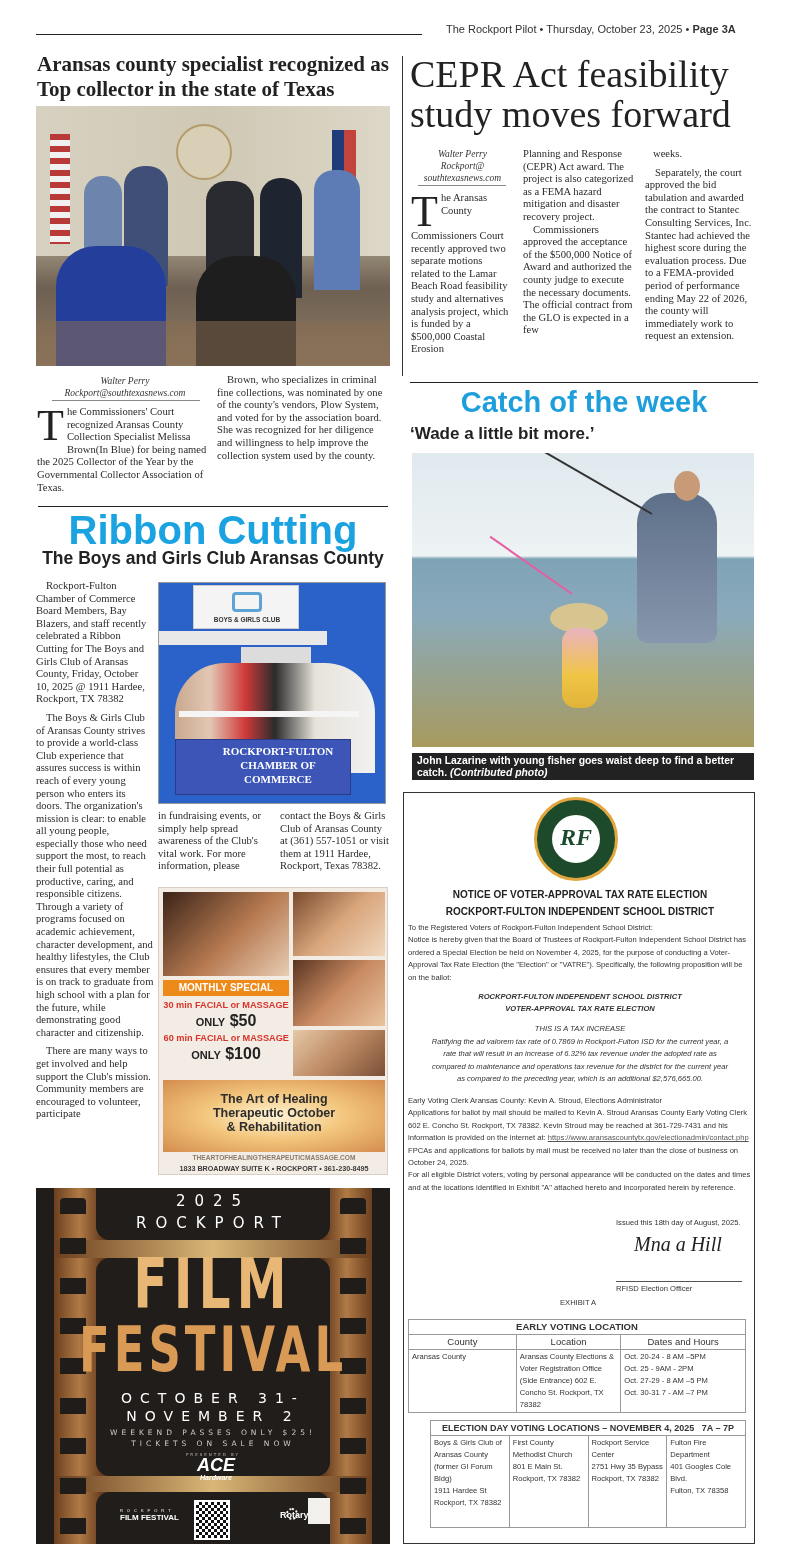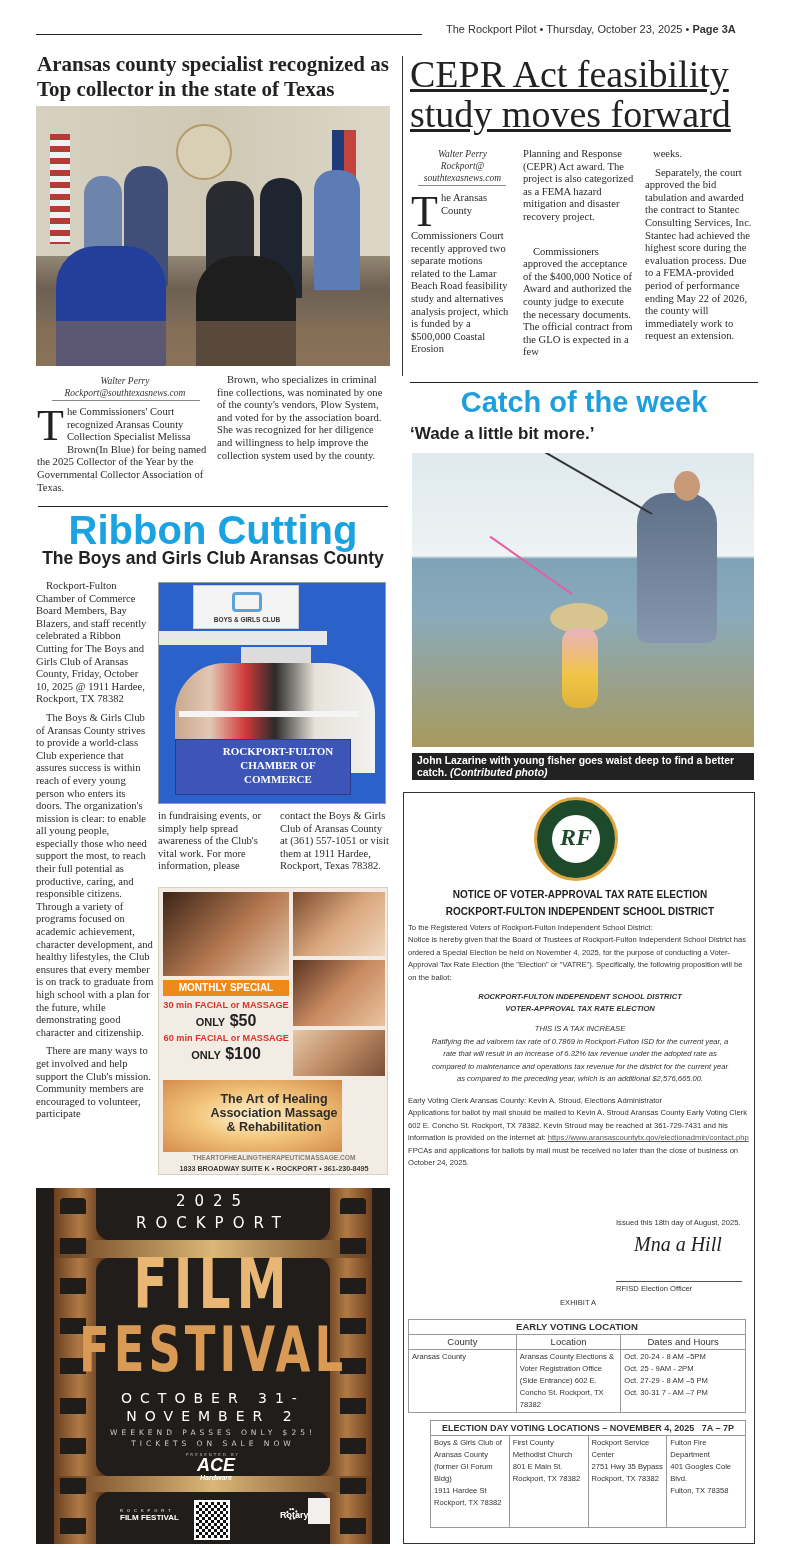--- a/index.html
+++ b/index.html
@@ -54,34 +54,34 @@
 <div class="abs" style="left:52px; top:400px; width:148px; height:1px; background:#888;"></div>
 <div class="abs body-text" style="left:37px; top:406px; width:170px;">
   <span class="dropcap">T</span><span>he Commissioners' Court recognized Aransas County Collection Specialist Melissa Brown(In Blue) for being named the 2025 Collector of the Year by the Governmental Collector Association of Texas.</span>
 </div>
 <div class="abs body-text" style="left:217px; top:374px; width:172px;">
   <p>Brown, who specializes in criminal fine collections, was nominated by one of the county's vendors, Plow System, and voted for by the association board. She was recognized for her diligence and willingness to help improve the collection system used by the county.</p>
 </div>
 
 <div class="abs" style="left:402px; top:56px; width:1px; height:320px; background:#333;"></div>
 
-<h1 class="abs serif" style="left:410px; top:54px; width:360px; font-size:38px; line-height:40px; font-weight:normal; color:#222;text-decoration:underline;">CEPR Act feasibility study moves forward</h1>
+<h1 class="abs serif" style="left:410px; top:54px; width:360px; font-size:38px; line-height:40px; font-weight:normal; color:#222;">CEPR Act feasibility study moves forward</h1>
 <div class="abs byline" style="left:410px; top:148px; width:105px;">
   <div>Walter Perry</div>
   <div>Rockport@</div>
   <div>southtexasnews.com</div>
 </div>
 <div class="abs" style="left:418px; top:185px; width:88px; height:1px; background:#888;"></div>
 <div class="abs body-text" style="left:411px; top:192px; width:100px;">
   <span class="dropcap">T</span><span>he Aransas County</span>
   <div style="clear:both;">Commissioners Court recently approved two separate motions related to the Lamar Beach Road feasibility study and alternatives analysis project, which is funded by a $500,000 Coastal Erosion</div>
 </div>
 <div class="abs body-text" style="left:523px; top:148px; width:112px;">
-  <div style="margin-bottom:22px;">Planning and Response (CEPR) Act award. The project is also categorized as a FEMA hazard mitigation and disaster recovery project.</div>
-  <p>Commissioners approved the acceptance of the $400,000 Notice of Award and authorized the county judge to execute the necessary documents. The official contract from the GLO is expected in a few</p>
+  <div style="margin-bottom:0;">Planning and Response (CEPR) Act award. The project is also categorized as a FEMA hazard mitigation and disaster recovery project.</div>
+  <p>Commissioners approved the acceptance of the $500,000 Notice of Award and authorized the county judge to execute the necessary documents. The official contract from the GLO is expected in a few</p>
 </div>
 <div class="abs body-text" style="left:645px; top:148px; width:112px;">
   <div style="margin-bottom:6px;margin-left:8px;">weeks.</div>
   <p>Separately, the court approved the bid tabulation and awarded the contract to Stantec Consulting Services, Inc. Stantec had achieved the highest score during the evaluation process. Due to a FEMA-provided period of performance ending May 22 of 2026, the county will immediately work to request an extension.</p>
 </div>
 <div class="abs rule" style="left:410px; top:382px; width:348px;"></div>
 
 <div class="abs sans" style="left:410px; top:386px; width:348px; text-align:center; font-size:29px; font-weight:bold; color:#1e9fdc;">Catch of the week</div>
 <div class="abs sans" style="left:410px; top:424px; width:348px; font-size:17px; font-weight:bold; color:#222;">‘Wade a little bit more.’</div>
 <div class="abs photo" style="left:412px; top:453px; width:342px; height:294px; background: linear-gradient(180deg,#dfe9ee 0%,#eef3f4 35%,#7fa3b6 36%,#8aaabb 55%,#a79a5e 100%);">
@@ -135,24 +135,24 @@
   <div class="abs sans" style="left:4px; top:112px; width:126px; text-align:center; font-size:9.2px; font-weight:bold; color:#d9342b;">30 min FACIAL or MASSAGE</div>
   <div class="abs sans" style="left:4px; top:124px; width:126px; text-align:center; font-weight:bold; color:#222;">
     <span style="font-size:11px;">ONLY</span>
     <span style="font-size:16px;">$50</span>
   </div>
   <div class="abs sans" style="left:4px; top:145px; width:126px; text-align:right; font-size:9.2px; font-weight:bold; color:#d9342b;">60 min FACIAL or MASSAGE</div>
   <div class="abs sans" style="left:4px; top:157px; width:126px; text-align:center; font-weight:bold; color:#222;">
     <span style="font-size:11px;">ONLY</span>
     <span style="font-size:16px;">$100</span>
   </div>
-  <div class="abs" style="left:4px; top:192px; width:179px; height:72px; background: radial-gradient(ellipse at center,#fff4d6 0%,#f3c67d 45%,#d48c4e 100%);">
+  <div class="abs" style="left:4px; top:192px; width:222px; height:72px; background: radial-gradient(ellipse at center,#fff4d6 0%,#f3c67d 45%,#d48c4e 100%);">
     <div class="abs sans" style="left:0; top:12px; width:222px; text-align:center; font-size:12.5px; line-height:14px; font-weight:bold; color:#2d2d2d;">
       <div>The Art of Healing</div>
-      <div>Association Massage</div>
+      <div>Therapeutic October</div>
       <div>&amp; Rehabilitation</div>
     </div>
   </div>
   <div class="abs sans" style="left:0; top:266px; width:230px; text-align:center; font-size:6.6px; font-weight:bold; color:#8a7a6c;">THEARTOFHEALINGTHERAPEUTICMASSAGE.COM</div>
   <div class="abs sans" style="left:0; top:276px; width:230px; text-align:center; font-size:7.2px; font-weight:bold; color:#3a3a3a;">1833 BROADWAY SUITE K • ROCKPORT • 361-230-8495</div>
 </div>
 
 <div class="abs" style="left:36px; top:1188px; width:354px; height:356px; background:#1f1c1a;">
 
   <div class="abs" style="left:18px; top:0; width:318px; height:356px; background: linear-gradient(90deg,#6b3f1f 0%,#b07a45 8%,#5a341a 16%,#2a1d14 17%,#2a1d14 83%,#5a341a 84%,#b07a45 92%,#6b3f1f 100%);"></div>
@@ -202,20 +202,21 @@
   <div class="abs notice-text" style="left:0; top:198px; width:352px; text-align:center; font-weight:bold; font-style:italic;">
     <div>ROCKPORT-FULTON INDEPENDENT SCHOOL DISTRICT</div>
     <div>VOTER-APPROVAL TAX RATE ELECTION</div>
   </div>
   <div class="abs notice-text" style="left:0; top:230px; width:352px; text-align:center; font-style:italic;">THIS IS A TAX INCREASE</div>
   <div class="abs notice-text" style="left:26px; top:243px; width:300px; text-align:center; font-style:italic;">Ratifying the ad valorem tax rate of 0.7869 in Rockport-Fulton ISD for the current year, a rate that will result in an increase of 6.32% tax revenue under the adopted rate as compared to maintenance and operations tax revenue for the district for the current year as compared to the preceding year, which is an additional $2,576,665.00.</div>
   <div class="abs notice-text" style="left:4px; top:302px; width:344px;">
     <div>Early Voting Clerk Aransas County: Kevin A. Stroud, Elections Administrator</div>
     <div><span>Applications for ballot by mail should be mailed to Kevin A. Stroud Aransas County Early Voting Clerk 602 E. Concho St. Rockport, TX 78382. Kevin Stroud may be reached at 361-729-7431 and his information is provided on the internet at:</span> <a href="#" style="color:#555;">https://www.aransascountytx.gov/electionadmin/contact.php</a></div>
     <div>FPCAs and applications for ballots by mail must be received no later than the close of business on October 24, 2025.</div>
+    <div>For all eligible District voters, voting by personal appearance will be conducted on the dates and times and at the locations identified in Exhibit "A" attached hereto and incorporated herein by reference.</div>
   </div>
   <div class="abs notice-text" style="left:212px; top:424px; width:140px;">Issued this 18th day of August, 2025.</div>
   <div class="abs serif" style="left:230px; top:440px; font-size:20px; font-style:italic; color:#222;">Mna a Hill</div>
   <div class="abs" style="left:212px; top:488px; width:126px; height:1px; background:#555;"></div>
   <div class="abs notice-text" style="left:212px; top:490px; width:140px;">RFISD Election Officer</div>
   <div class="abs notice-text" style="left:156px; top:504px; width:80px;">EXHIBIT A</div>
 
   <div class="abs" style="left:4px; top:526px; width:338px;">
     <table class="vt">
       <tbody>

